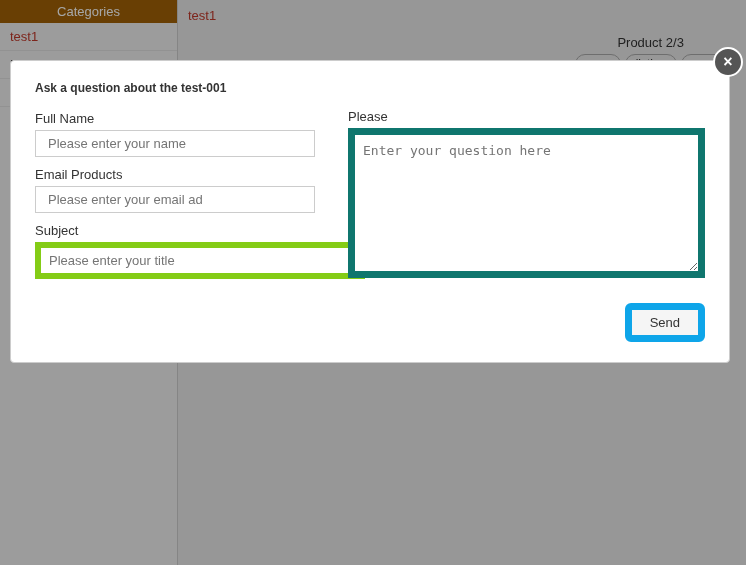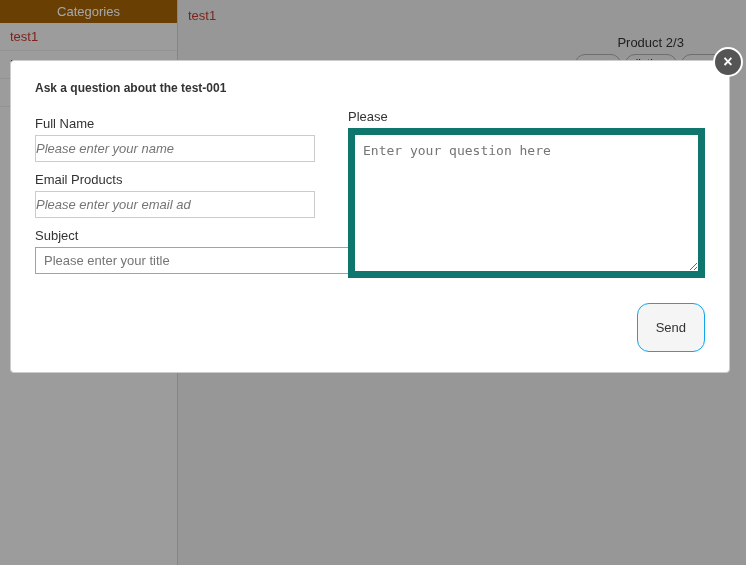--- a/index.html
+++ b/index.html
@@ -180,69 +180,68 @@
 
     .form-label {
       display: block;
       font-size: 13px;
       color: #333;
       margin-bottom: 4px;
     }
 
     .form-input {
       width: 100%;
-      padding: 5px 0;
+      padding: 5px 12px;
       border: 1px solid #ccc;
       font-size: 13px;
       color: #999;
       outline: none;
-      font-style: italic;
     }
 
     .form-textarea {
       width: 100%;
       height: 150px;
       padding: 8px;
       border: 7px solid #0f766e;
       font-size: 13px;
       color: #999;
       font-family: monospace;
       resize: vertical;
       outline: none;
     }
 
     .subject-input {
       width: 330px;
       padding: 5px 8px;
-      border: 1px solid #84cc16;
+      border: 6px solid #84cc16;
       font-size: 13px;
       color: #999;
       outline: none;
     }
 
     .message-label {
       font-size: 13px;
       color: #333;
       margin-bottom: 4px;
       display: block;
     }
 
     .send-row {
       text-align: right;
       margin-top: 12px;
     }
 
     .send-btn {
       background: #f5f5f5;
-      border: 1px solid #0ea5e9;
-      padding: 16px 18px;
-      font-size: 13px;
-      color: #333;
-      cursor: pointer;
-      border-radius: 12px;
+      border: 7px solid #0ea5e9;
+      padding: 5px 18px;
+      font-size: 13px;
+      color: #333;
+      cursor: pointer;
+      border-radius: 6px;
     }
   </style>
 </head>
 <body>
 
 <div class="bg-page"></div>
 
 <div class="sidebar">
   <div class="sidebar-header">
     <span>Categories</span>

